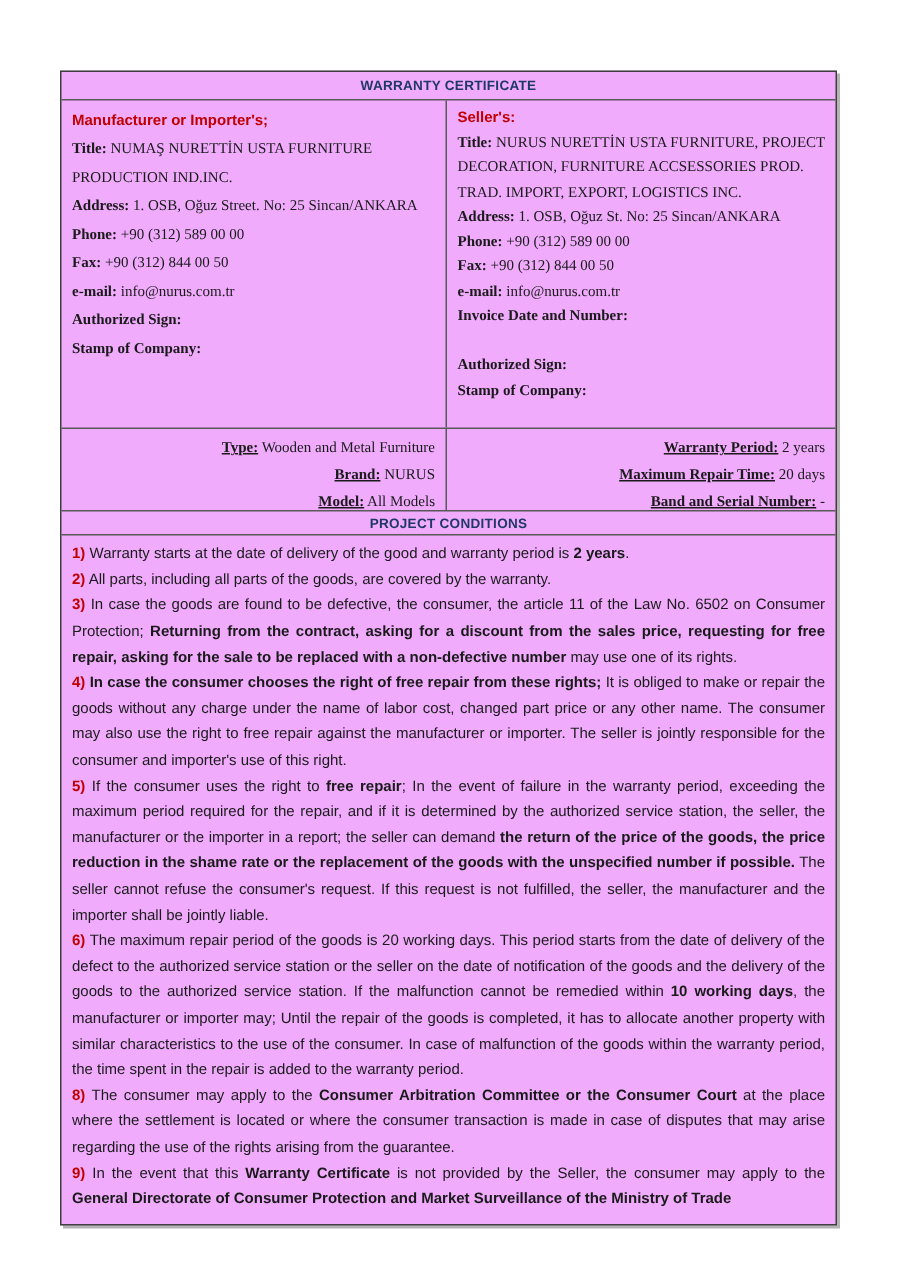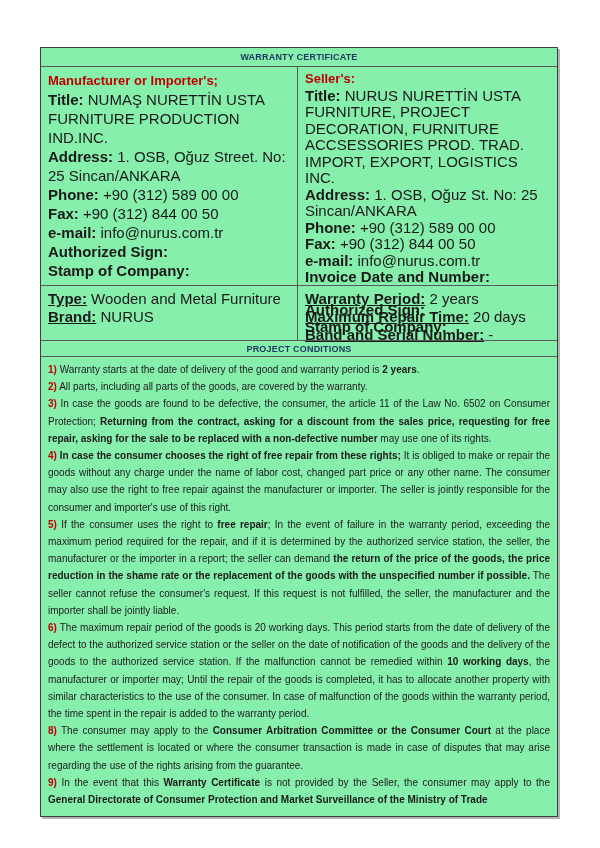--- a/index.html
+++ b/index.html
@@ -3,45 +3,45 @@
 <meta charset="utf-8">
 <style>
   html,body{margin:0;padding:0;background:#ffffff;}
   body{
     width:600px;height:848px;position:relative;overflow:hidden;
     font-family:"Liberation Sans",sans-serif;color:#1a1a1a;
     -webkit-font-smoothing:antialiased;
   }
   .table{
     position:absolute;left:40px;top:47px;width:516px;height:768px;
-    border:1px solid #3f3f3f;background:#86efac;
+    border:1px solid #3f3f3f;background:#f0abfc;
     box-shadow:2px 2px 0 #b3b3b3;
     display:flex;flex-direction:column;box-sizing:content-box;
   }
   .row{border-bottom:1px solid #595959;box-sizing:border-box;}
   .row:last-child{border-bottom:none;}
   .hdr-row{display:flex;align-items:center;justify-content:center;}
   .title-row{height:19px;}
   .parties-row{height:219px;display:flex;}
   .product-hdr-row{height:13px;}
   .product-row{height:55px;display:flex;}
   .cond-hdr-row{height:16px;}
   .conditions-row{flex:1;padding:4px 7px 0 7px;overflow:hidden;}
   .col{box-sizing:border-box;padding:4px 7px;}
   .left-col{flex:0 0 257px;border-right:1px solid #595959;}
   .right-col{flex:1;}
   .bold{font-weight:bold;}
   .red{color:#C00000;}
   .navy{color:#1F3864;}
   .sec-title{font-size:9px;font-weight:bold;letter-spacing:.2px;}
-  .heading{font-size:13px;font-weight:bold;color:#C00000;}
-  .fline{font-size:15px;}
+  .heading{font-size:10px;font-weight:bold;color:#C00000;}
+  .fline{font-size:10px;font-family:Liberation Serif, serif;}
   .lh19{line-height:19px;}
   .lh165{line-height:16.5px;}
-  .lh18{line-height:18px;}
+  .lh18{line-height:18px;text-align:right;}
   .lbl{font-weight:bold;}
   .plbl{font-weight:bold;text-decoration:underline;}
   .cond{margin:0;font-size:10px;line-height:17.2px;text-align:justify;}
   .cnum{color:#C00000;font-weight:bold;}
 </style>
 </head>
 <body>
 
 <div class="table">
 
@@ -76,20 +76,21 @@
           <div class="fline lh165"><span class="lbl">Stamp of Company:</span></div>
         </div>
     </div>
   </div>
 
 
   <div class="row product-row">
     <div class="col left-col">
         <div class="fline lh18"><span class="plbl">Type:</span> Wooden and Metal Furniture</div>
         <div class="fline lh18"><span class="plbl">Brand:</span> NURUS</div>
+        <div class="fline lh18"><span class="plbl">Model:</span> All Models</div>
       </div>
     <div class="col right-col">
         <div class="fline lh18"><span class="plbl">Warranty Period:</span> 2 years</div>
         <div class="fline lh18"><span class="plbl">Maximum Repair Time:</span> 20 days</div>
         <div class="fline lh18"><span class="plbl">Band and Serial Number:</span> -</div>
       </div>
   </div>
 
   <div class="row hdr-row cond-hdr-row">
     <span class="sec-title navy">PROJECT CONDITIONS</span>

